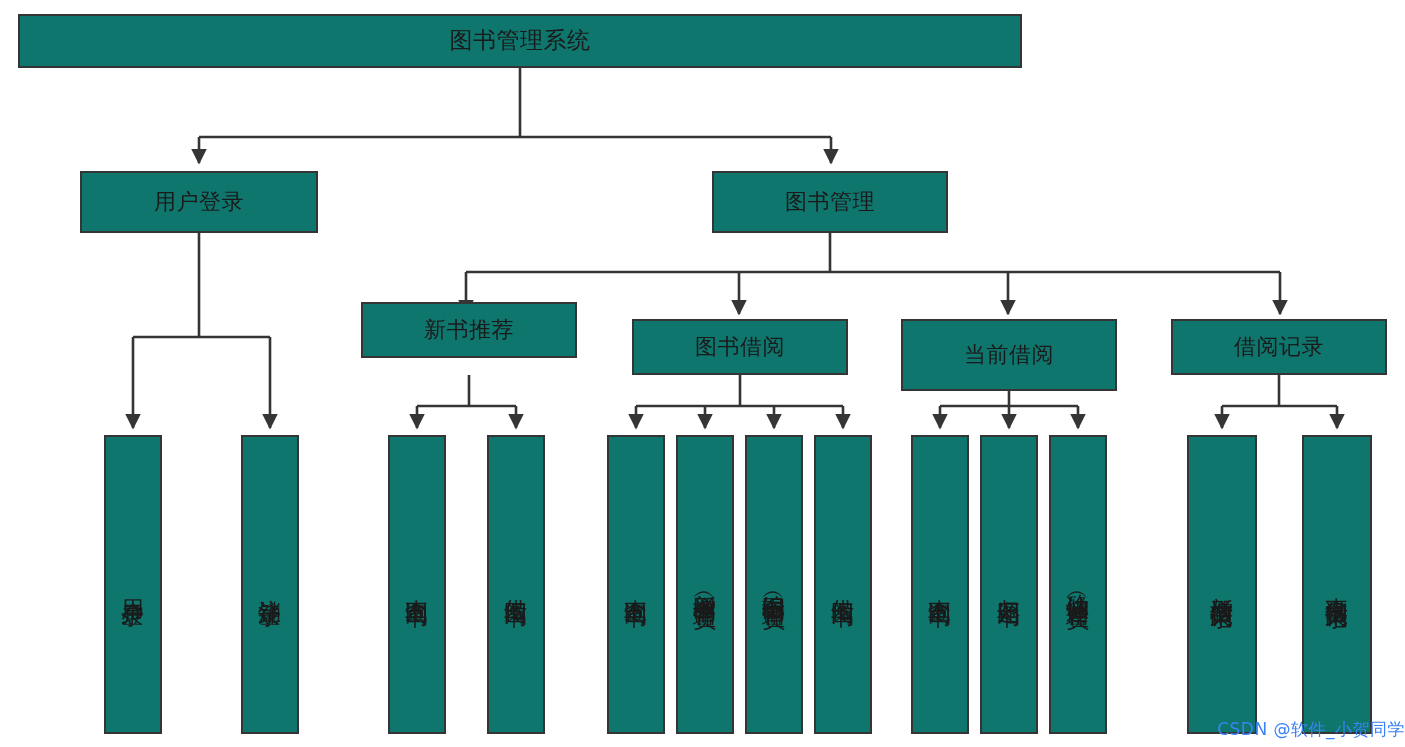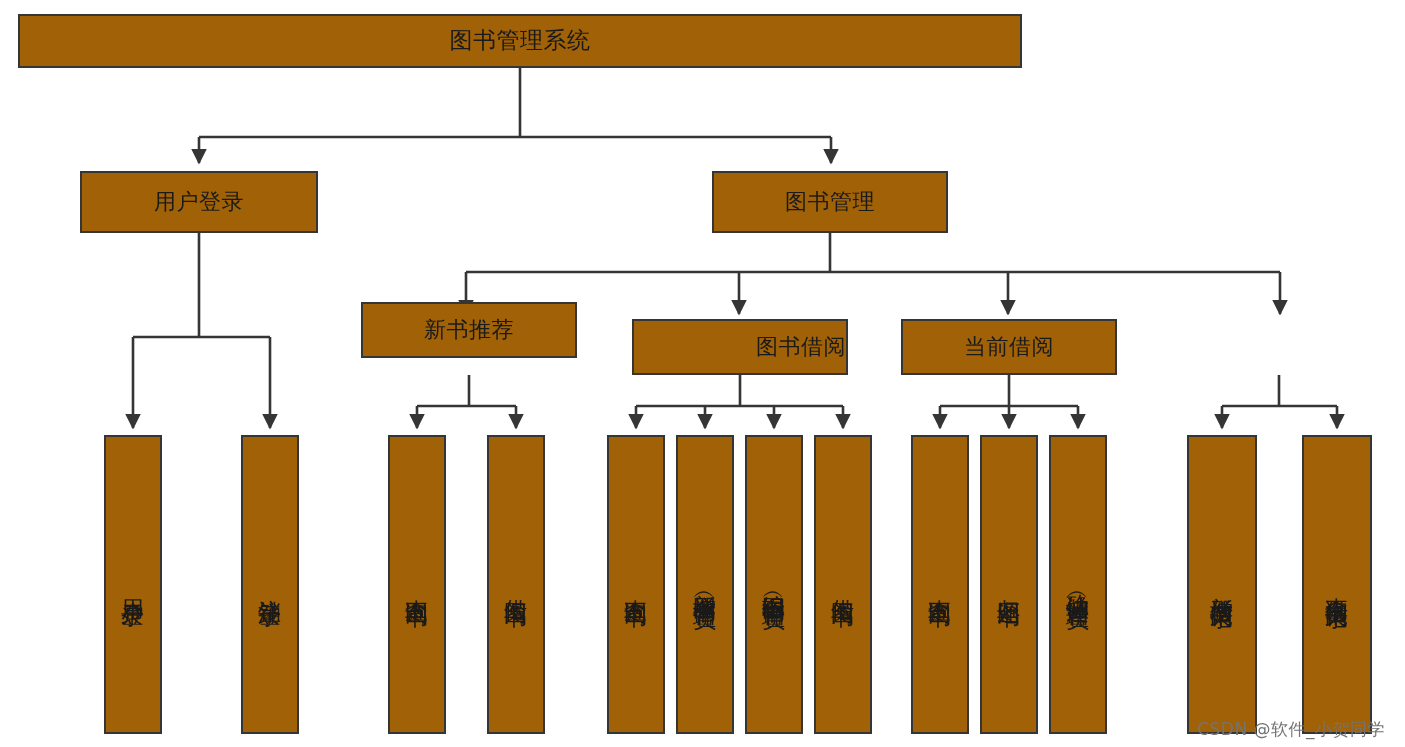--- a/index.html
+++ b/index.html
@@ -21,21 +21,21 @@
     position: absolute;
     left: 0;
     top: 0;
     width: 1405px;
     height: 747px;
   }
   .node {
     position: absolute;
     box-sizing: border-box;
     border: 2px solid #353535;
-    background: #a16207;
+    background: #0f766e;
     display: flex;
     align-items: center;
     justify-content: center;
     color: #1a1a1a;
     z-index: 2;
   }
   .node .label {
     display: block;
     text-align: center;
     line-height: 1.18;
@@ -58,24 +58,24 @@
     writing-mode: vertical-rl;
     text-orientation: upright;
     font-size: 23px;
     line-height: 1.14;
     letter-spacing: 2px;
     white-space: nowrap;
     max-height: 262px;
   }
   .watermark {
     position: absolute;
-    right: 20px;
+    right: 0;
     bottom: 6px;
     font-size: 17px;
-    color: #737373;
+    color: #3b82f6;
     z-index: 3;
     white-space: nowrap;
     letter-spacing: 0.5px;
   }
 </style>
 </head>
 <body>
 
 <div id="canvas">
 
@@ -136,25 +136,28 @@
   <div class="node h-node" style="left:80px; top:171px; width:238px; height:62px;">
     <span class="label">用户登录</span>
   </div>
   <div class="node h-node" style="left:712px; top:171px; width:236px; height:62px;align-items:center;">
     <span class="label">图书管理</span>
   </div>
 
   <div class="node h-node" style="left:361px; top:302px; width:216px; height:56px;">
     <span class="label">新书推荐</span>
   </div>
-  <div class="node h-node" style="left:632px; top:319px; width:216px; height:56px;justify-content:flex-end;">
+  <div class="node h-node" style="left:632px; top:319px; width:216px; height:56px;">
     <span class="label">图书借阅</span>
   </div>
-  <div class="node h-node" style="left:901px; top:319px; width:216px; height:56px;">
+  <div class="node h-node" style="left:901px; top:319px; width:216px; height:72px;">
     <span class="label">当前借阅</span>
+  </div>
+  <div class="node h-node" style="left:1171px; top:319px; width:216px; height:56px;">
+    <span class="label">借阅记录</span>
   </div>
 
   <div class="node v-node" style="left:104px; top:435px; width:58px; height:299px;">
     <span class="label">用户登录</span>
   </div>
   <div class="node v-node" style="left:241px; top:435px; width:58px; height:299px;">
     <span class="label">注销登录</span>
   </div>
 
   <div class="node v-node" style="left:388px; top:435px; width:58px; height:299px;">

